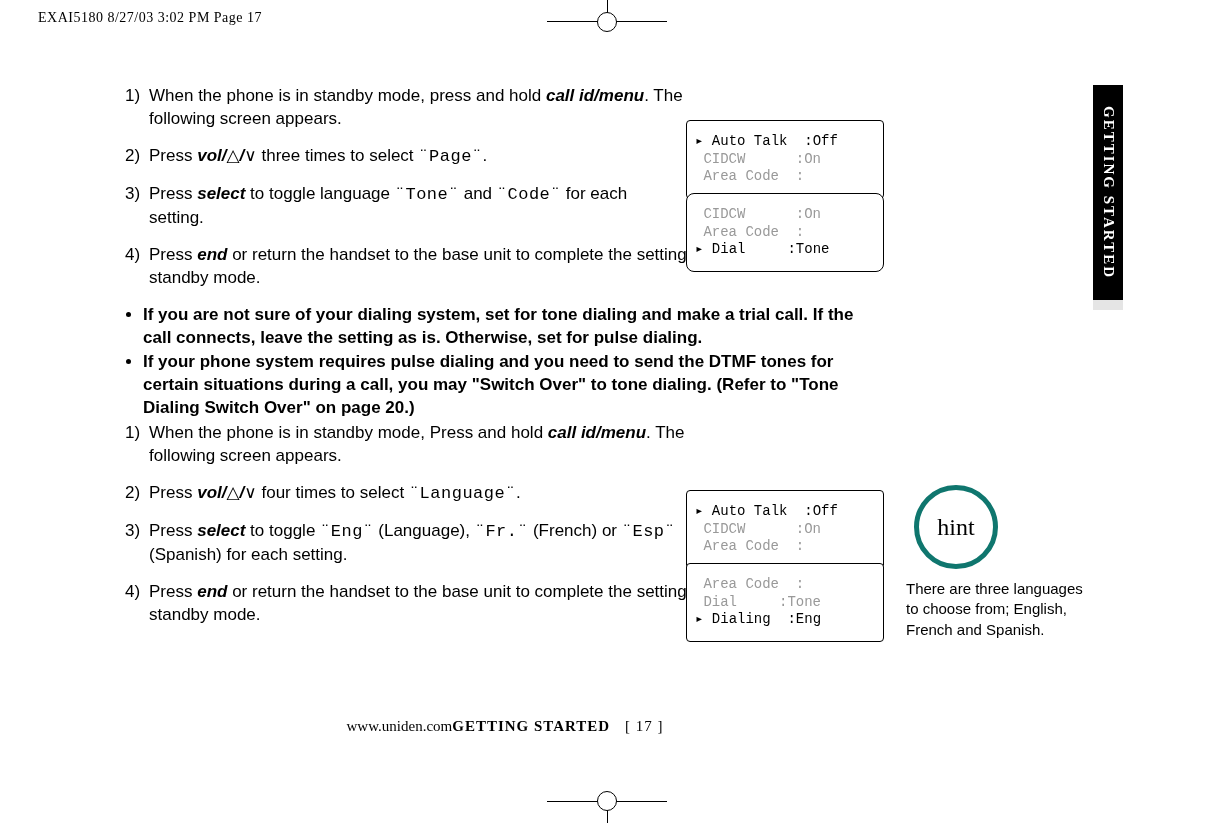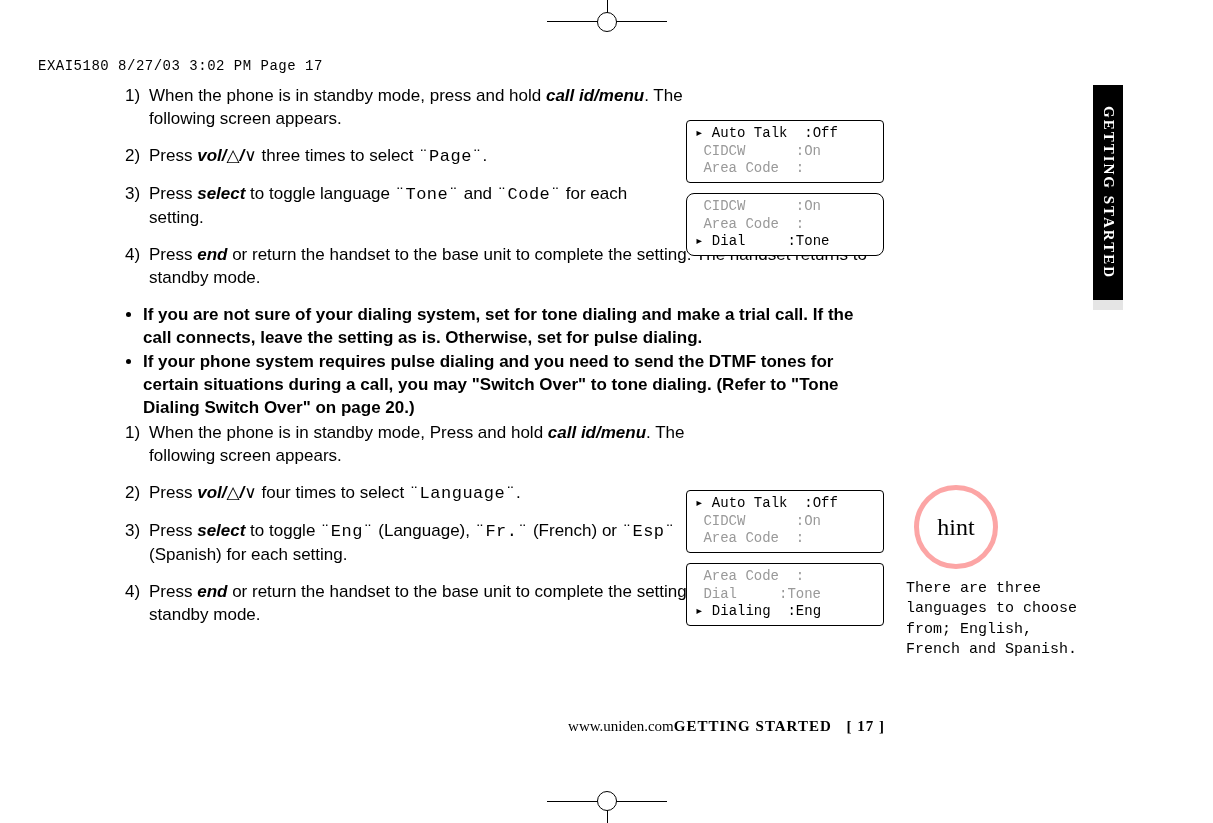--- a/index.html
+++ b/index.html
@@ -10,24 +10,23 @@
     color: #000;
     width: 1213px;
     height: 823px;
     position: relative;
     overflow: hidden;
   }
   .print-header {
     position: absolute;
     top: 10px;
     left: 38px;
-    font-family: Liberation Mono, monospace;
+    font-family: Liberation Serif, serif;
     font-size: 14px;
     letter-spacing: 0.5px;
-    margin-top: 48px;
   }
   .crop-top {
     position: absolute;
     top: 0;
     left: 50%;
     transform: translateX(-50%);
     width: 120px;
     height: 30px;
   }
   .crop-top::before {
@@ -153,21 +152,21 @@
   h3.section {
     font-size: 20px;
     font-weight: bold;
     margin: 22px 0 8px 0;
   }
   .lcd {
     position: absolute;
     border: 1px solid #000;
     border-radius: 4px;
     background: #fff;
-    padding: 4px 8px;
+    padding: 12px 8px;
     font-family: "Courier New", monospace;
     font-size: 14px;
     line-height: 1.25;
     white-space: pre;
     color: #999;
   }
   .lcd .sel { color: #000; }
   .lcd .arrow { color: #000; }
   .lcd1 { left: 686px; top: 120px; width: 180px; }
   .lcd2 { left: 686px; top: 193px; width: 180px; border-radius: 8px; }
@@ -175,52 +174,51 @@
   .lcd4 { left: 686px; top: 563px; width: 180px; }
   .hint-wrap {
     position: absolute;
     left: 906px;
     top: 485px;
     width: 180px;
   }
   .hint-circle {
     width: 74px;
     height: 74px;
-    border: 5px solid #fca5a5;
+    border: 5px solid #0f766e;
     border-radius: 50%;
     display: flex;
     align-items: center;
     justify-content: center;
     font-family: Georgia, serif;
     font-size: 24px;
     margin-bottom: 10px;
     margin-left: 8px;
   }
   .hint-text {
     font-size: 15px;
     line-height: 1.35;
-    font-family: Liberation Mono, monospace;
   }
   .footer {
     position: absolute;
     left: 125px;
     top: 718px;
     width: 760px;
     display: flex;
-    justify-content: flex-end;
+    justify-content: center;
     align-items: baseline;
     font-family: Georgia, "Times New Roman", serif;
     font-size: 15px;
   }
   .footer .right {
     font-weight: bold;
     letter-spacing: 1px;
   }
   .footer .pagenum {
-    font-weight: bold;
+    font-weight: normal;
     margin-left: 10px;
   }
   .arrow-icon {
     display: inline-block;
     font-family: sans-serif;
   }
 </style>
 </head>
 <body>
 

